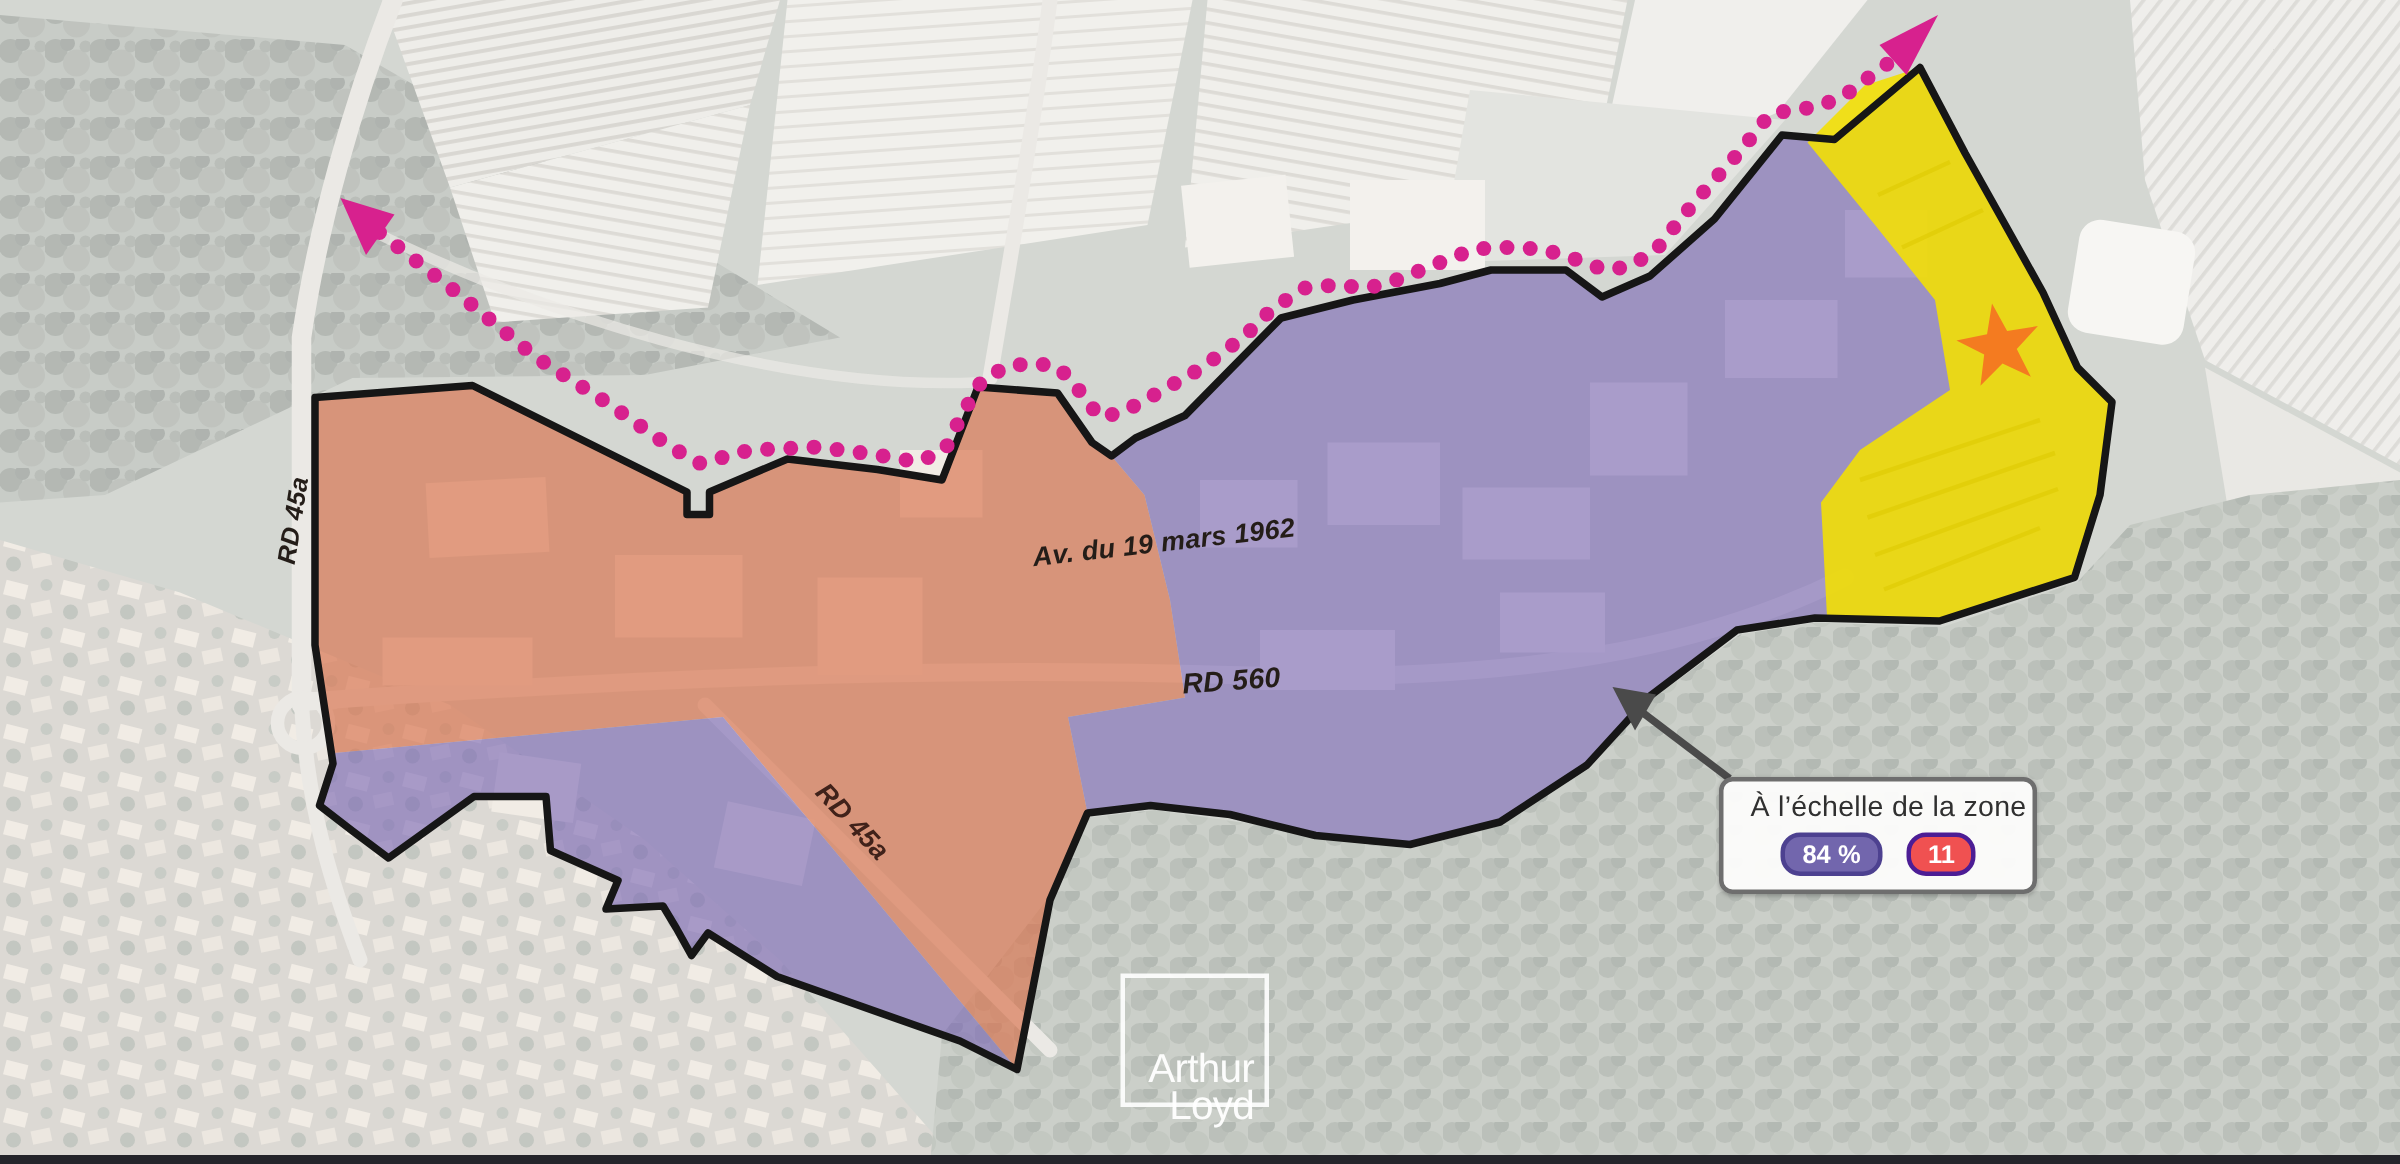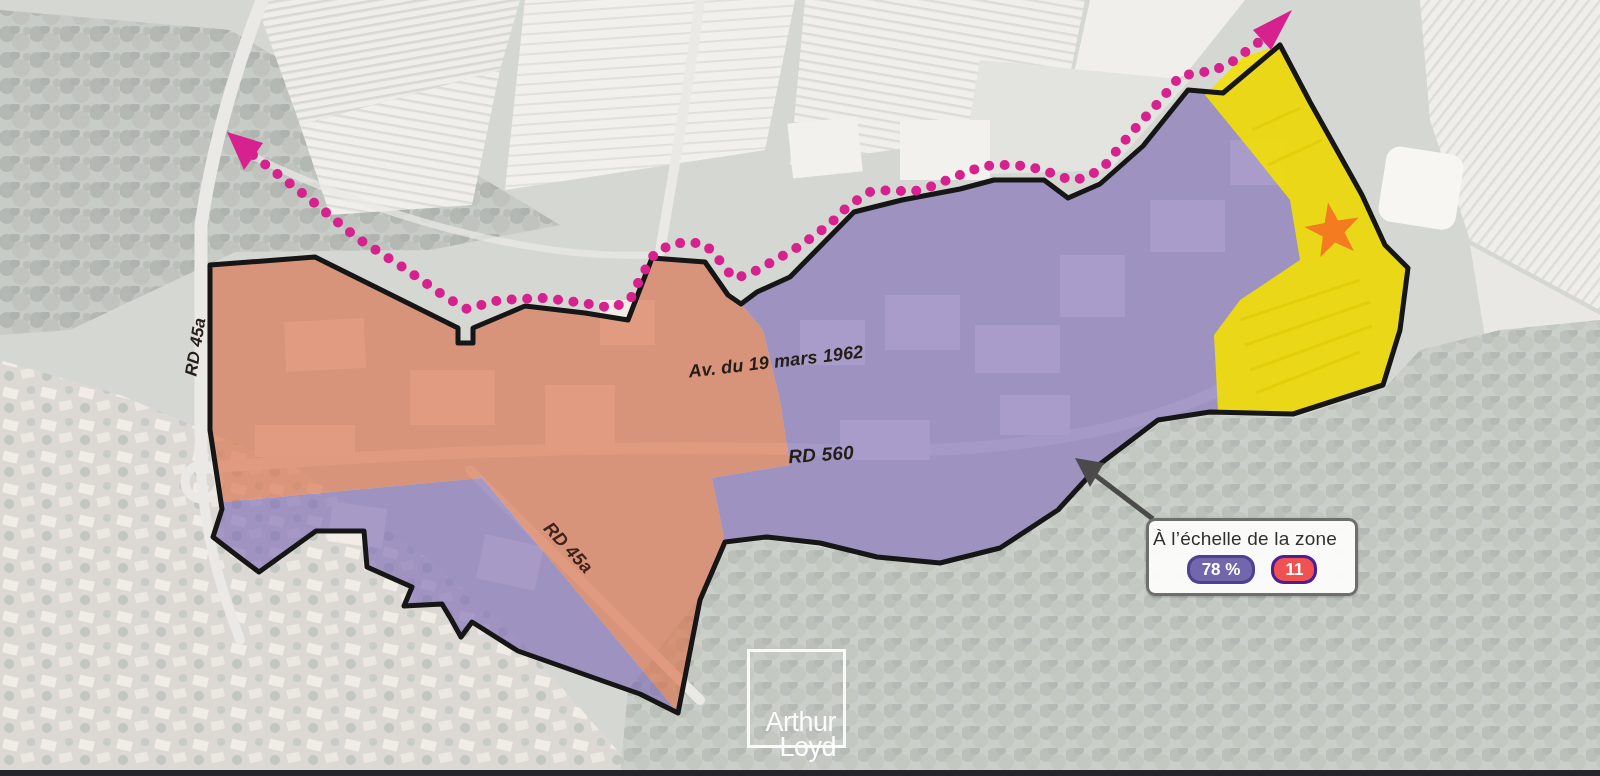--- a/index.html
+++ b/index.html
@@ -13,30 +13,30 @@
     font-style:italic;font-weight:700;letter-spacing:.2px;
     transform:translate(-50%,-50%);
   }
   #lbl-rd45a-west{left:196px;top:347px;font-size:17px;transform:translate(-50%,-50%) rotate(-81deg);}
   #lbl-avenue{left:776px;top:362px;font-size:18px;transform:translate(-50%,-50%) rotate(-6.5deg);}
   #lbl-rd560{left:821px;top:455px;font-size:19px;transform:translate(-50%,-50%) rotate(-4deg);}
   #lbl-rd45a-south{left:568px;top:548px;font-size:18px;color:#40221a;transform:translate(-50%,-50%) rotate(47deg);}
   #legend{
     position:absolute;left:1146px;top:518px;width:212px;box-sizing:border-box;
     background:rgba(252,252,251,.96);border:3px solid #6e6e6e;border-radius:9px;
-    padding:7px 4px 9px;text-align:left;
+    padding:7px 4px 9px;text-align:right;
     box-shadow:0 1px 3px rgba(0,0,0,.25);
   }
   #legend .title{font-size:19px;color:#303030;letter-spacing:.2px;white-space:nowrap;}
   #legend .pills{margin-top:5px;display:flex;justify-content:center;gap:16px;align-items:center;}
   .pill{display:inline-block;color:#fff;font-weight:700;font-size:17px;border-radius:13px;line-height:1.25;}
   .pill.purple{background:#7266ad;border:3px solid #4d4190;padding:1px 12px;}
   .pill.red{background:#f05151;border:3px solid #4c1d95;padding:1px 11px;}
   #watermark{
-    position:absolute;left:747px;top:649px;width:99px;height:99px;
+    position:absolute;left:747px;top:649px;width:99px;height:89px;
     border:3px solid rgba(255,255,255,.9);box-sizing:border-box;
   }
   #watermark .wm-text{
     position:absolute;right:7px;bottom:-15px;text-align:right;
     color:rgba(255,255,255,.95);font-size:27px;line-height:.92;font-weight:400;letter-spacing:-.5px;
   }
   #bottom-bar{position:absolute;left:0;bottom:0;width:100%;height:6px;background:#24242a;}
 </style>
 </head>
 <body>
@@ -169,21 +169,21 @@
   </svg>
 
   <span class="road-label" id="lbl-rd45a-west">RD 45a</span>
   <span class="road-label" id="lbl-avenue">Av. du 19 mars 1962</span>
   <span class="road-label" id="lbl-rd560">RD 560</span>
   <span class="road-label" id="lbl-rd45a-south">RD 45a</span>
 
   <div id="legend">
     <div class="title">À l’échelle de la zone</div>
     <div class="pills">
-      <span class="pill purple">78 %</span>
+      <span class="pill purple">84 %</span>
       <span class="pill red">11</span>
     </div>
   </div>
 
   <div id="watermark">
     <div class="wm-text">
       <div>Arthur</div>
       <div>Loyd</div>
     </div>
   </div>

